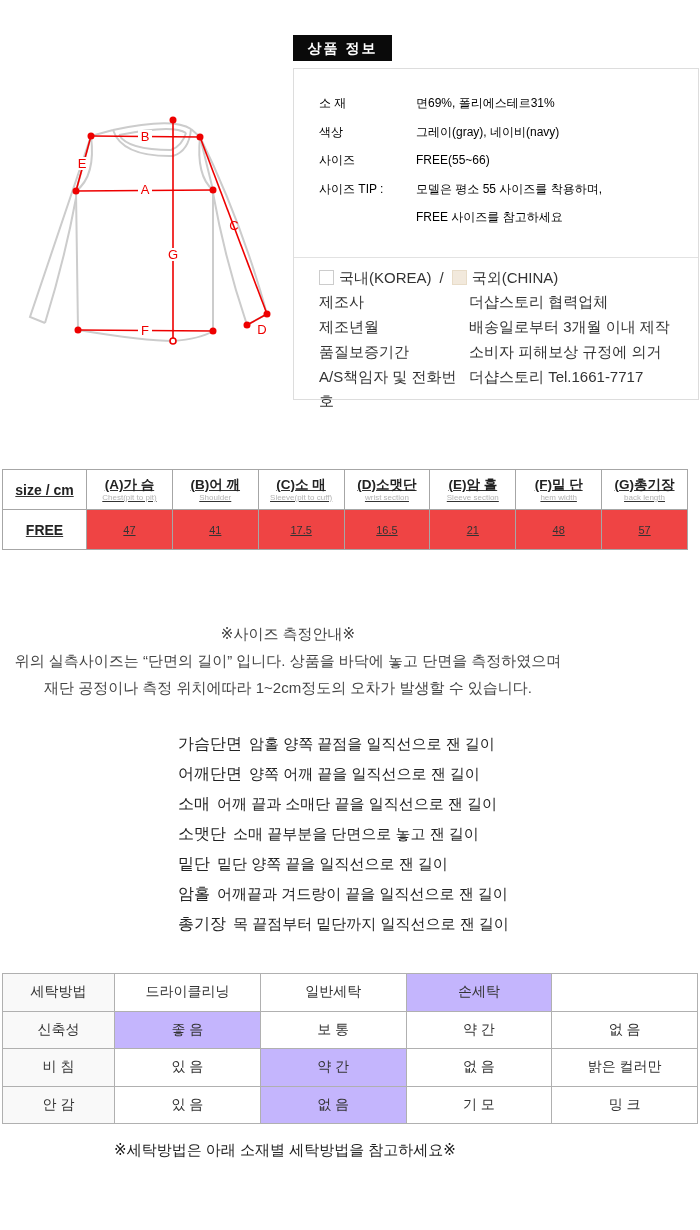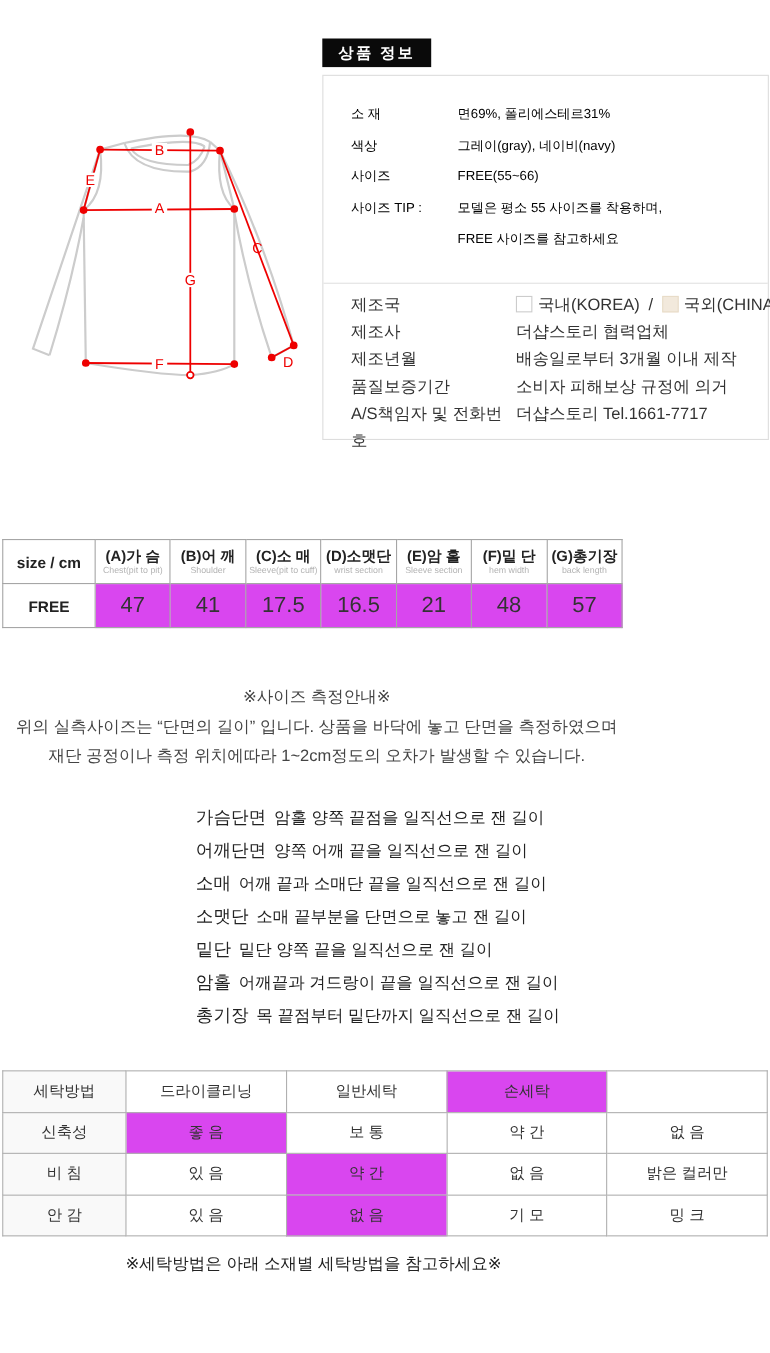--- a/index.html
+++ b/index.html
@@ -29,49 +29,49 @@
   .cbox {
     display:inline-block; width:15px; height:15px; border:1px solid #cccccc;
     background:#ffffff; vertical-align:-2px; margin-right:5px;
   }
   .cbox.checked { background:#f2e9dc; border-color:#e8dcc8; }
   .origin-sep { margin:0 8px; }
   
   .diagram { position:absolute; left:25px; top:78px; width:260px; height:285px; }
   
   table { border-collapse:collapse; position:absolute; table-layout:fixed; }
-  .size-table { left:2px; top:490px; width:564px; }
+  .size-table { left:2px; top:469px; width:686px;text-decoration:underline; }
   .size-table th, .size-table td {
     border:1px solid #a6a6a6; text-align:center; vertical-align:middle;
     height:40px; padding:0; font-weight:normal;
   }
   .size-table col.c-first { width:84px; }
   .size-table .main { font-size:13.5px; font-weight:bold; color:#222; line-height:16px; }
   .size-table .sub { font-size:8px; color:#b3b3b3; line-height:10px; }
   .size-table .corner { font-size:14px; font-weight:bold; color:#222; }
   .size-table td.rowlab { font-size:14px; font-weight:bold; color:#222; background:#fff; }
-  .size-table td.val { font-size:20px; color:#333; background:#d946ef; }
+  .size-table td.val { font-size:11px; color:#333; background:#ef4444; }
   
   .notice {
     position:absolute; left:0; top:620px; width:576px; text-align:center;
     font-size:15px; color:#444; line-height:27px;
   }
   
   .measure { position:absolute; left:178px; top:729px; }
   .measure-row { line-height:30px; font-size:15px; color:#222; white-space:nowrap; }
   .measure-term { font-weight:normal; font-size:16px; margin-right:7px; }
   
   .care-table { left:2px; top:973px; width:696px; }
   .care-table col.c0 { width:112px; }
   .care-table td {
     border:1px solid #b0b0b0; height:37.5px; text-align:center;
     vertical-align:middle; font-size:14px; color:#333;
   }
   .care-table td.rowhead { background:#f9f9f9; }
-  .care-table td.hl { background:#d946ef; }
+  .care-table td.hl { background:#c4b5fd; }
   .care-note {
     position:absolute; left:0; top:1140px; width:570px; text-align:center;
     font-size:15px; color:#222; line-height:20px;
   }
 </style>
 </head>
 <body>
 
 <div class="page">
 
@@ -158,21 +158,20 @@
       <span class="spec-label">사이즈 TIP :</span>
       <span class="spec-value">
         <span>모델은 평소 55 사이즈를 착용하며,</span><br>
         <span>FREE 사이즈를 참고하세요</span>
       </span>
     </div>
 
     <div class="divider"></div>
 
     <div class="manu-row">
-      <span class="manu-label">제조국</span>
       <span class="manu-value">
         <span class="cbox"></span><span>국내(KOREA)</span><span class="origin-sep">/</span><span class="cbox checked"></span><span>국외(CHINA)</span>
       </span>
     </div>
     <div class="manu-row">
       <span class="manu-label">제조사</span>
       <span class="manu-value">더샵스토리 협력업체</span>
     </div>
     <div class="manu-row">
       <span class="manu-label">제조년월</span>

